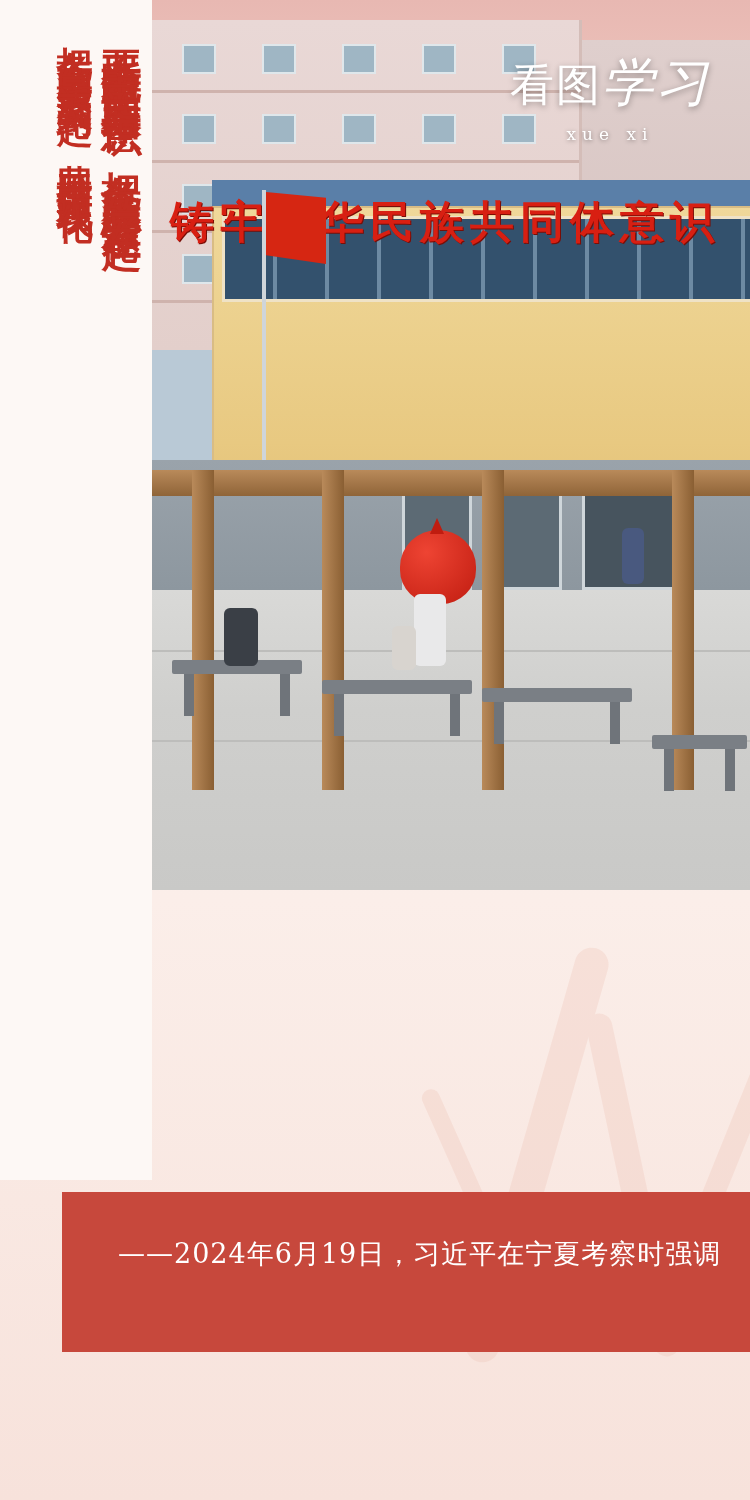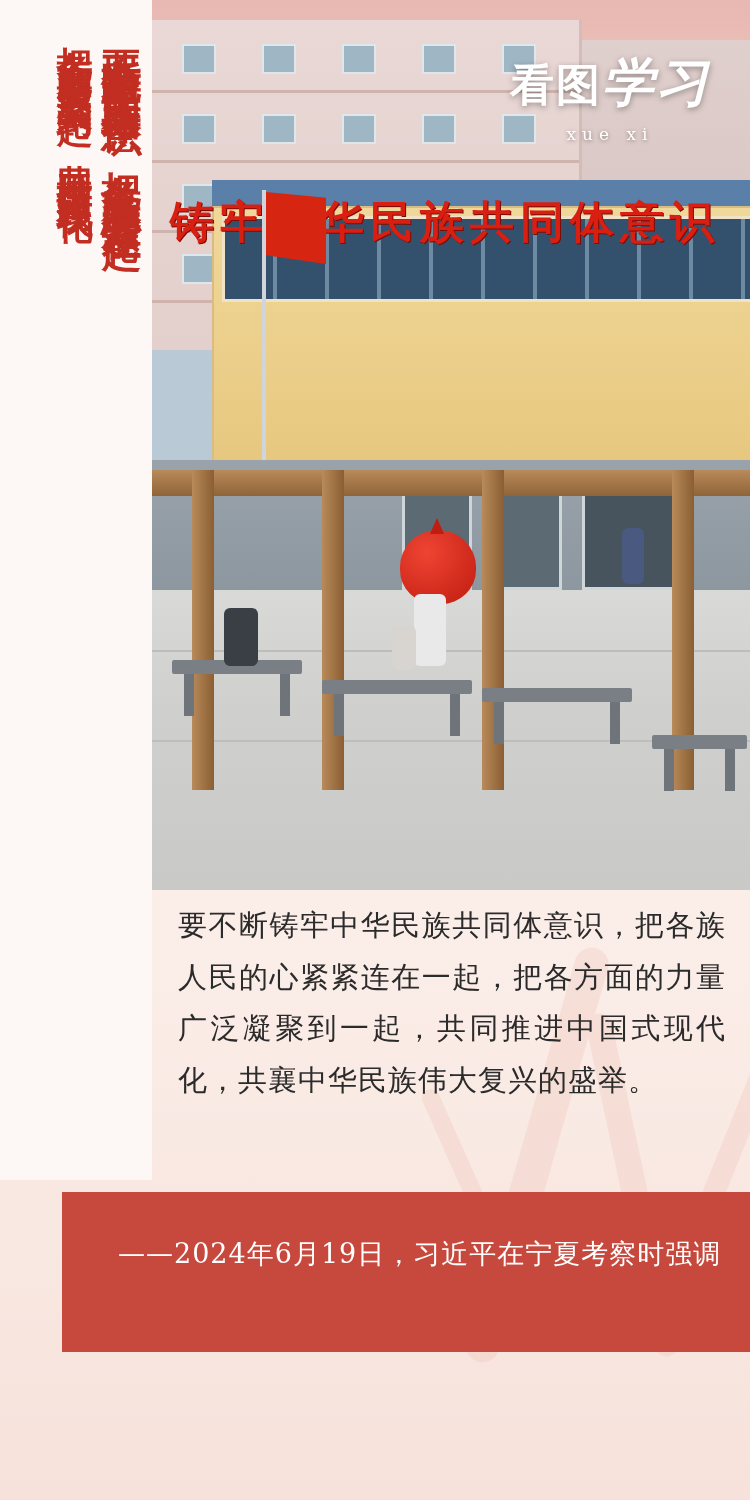--- a/index.html
+++ b/index.html
@@ -163,21 +163,21 @@
     background:#c01c10; clip-path: polygon(50% 0,100% 100%,0 100%);
   }
   .flagpole { position: absolute; left: 110px; top: 190px; width: 4px; height: 270px; background:#cfd5da; z-index:3;}
   .flag { position:absolute; left:114px; top:192px; width: 60px; height: 72px; background:#d62612; clip-path: polygon(0 0,100% 8%,100% 100%,0 88%); z-index:3;}
   .person { position: absolute; border-radius: 6px; z-index: 3; }
   
   .logo {
     position: absolute; right: 40px; top: 48px; z-index: 6; text-align: center;
     color: #ffffff; font-family: "DejaVu Serif", serif;
   }
-  .logo .cn { font-size: 44px; font-weight: 700; letter-spacing: 2px; text-shadow: 0 2px 6px rgba(0,0,0,.35); }
+  .logo .cn { font-size: 44px; font-weight: 400; letter-spacing: 2px; text-shadow: 0 2px 6px rgba(0,0,0,.35); }
   .logo .cn .script { font-family: "Liberation Serif", serif; font-style: italic; font-size: 52px; }
   .logo .py { font-size: 17px; letter-spacing: 6px; margin-top: 6px; text-shadow: 0 1px 4px rgba(0,0,0,.4); }
 
   
   .quote {
     position: absolute;
     left: 178px;
     top: 900px;
     width: 548px;
     z-index: 5;
@@ -322,18 +322,17 @@
       </div>
       <div class="py">xue xi</div>
     </div>
   </div>
 
   <div class="headline">
     <div class="vline a">要不断铸牢中华民族共同体意识 把各族人民的心紧紧连在一起</div>
     <div class="vline b">把各方面的力量广泛凝聚到一起 共同推进中国式现代化</div>
   </div>
 
-  <div class="quote">要不断铸牢中华民族共同体意识，把各族人民的心紧紧连在一起，把各方面的力量广泛凝聚到一起，共同推进中国式现代化，共襄中华民族伟大复兴的盛举。</div>
 
   <div class="source-bar">——2024年6月19日，习近平在宁夏考察时强调</div>
 
 
 </div>
 
 </body></html>

